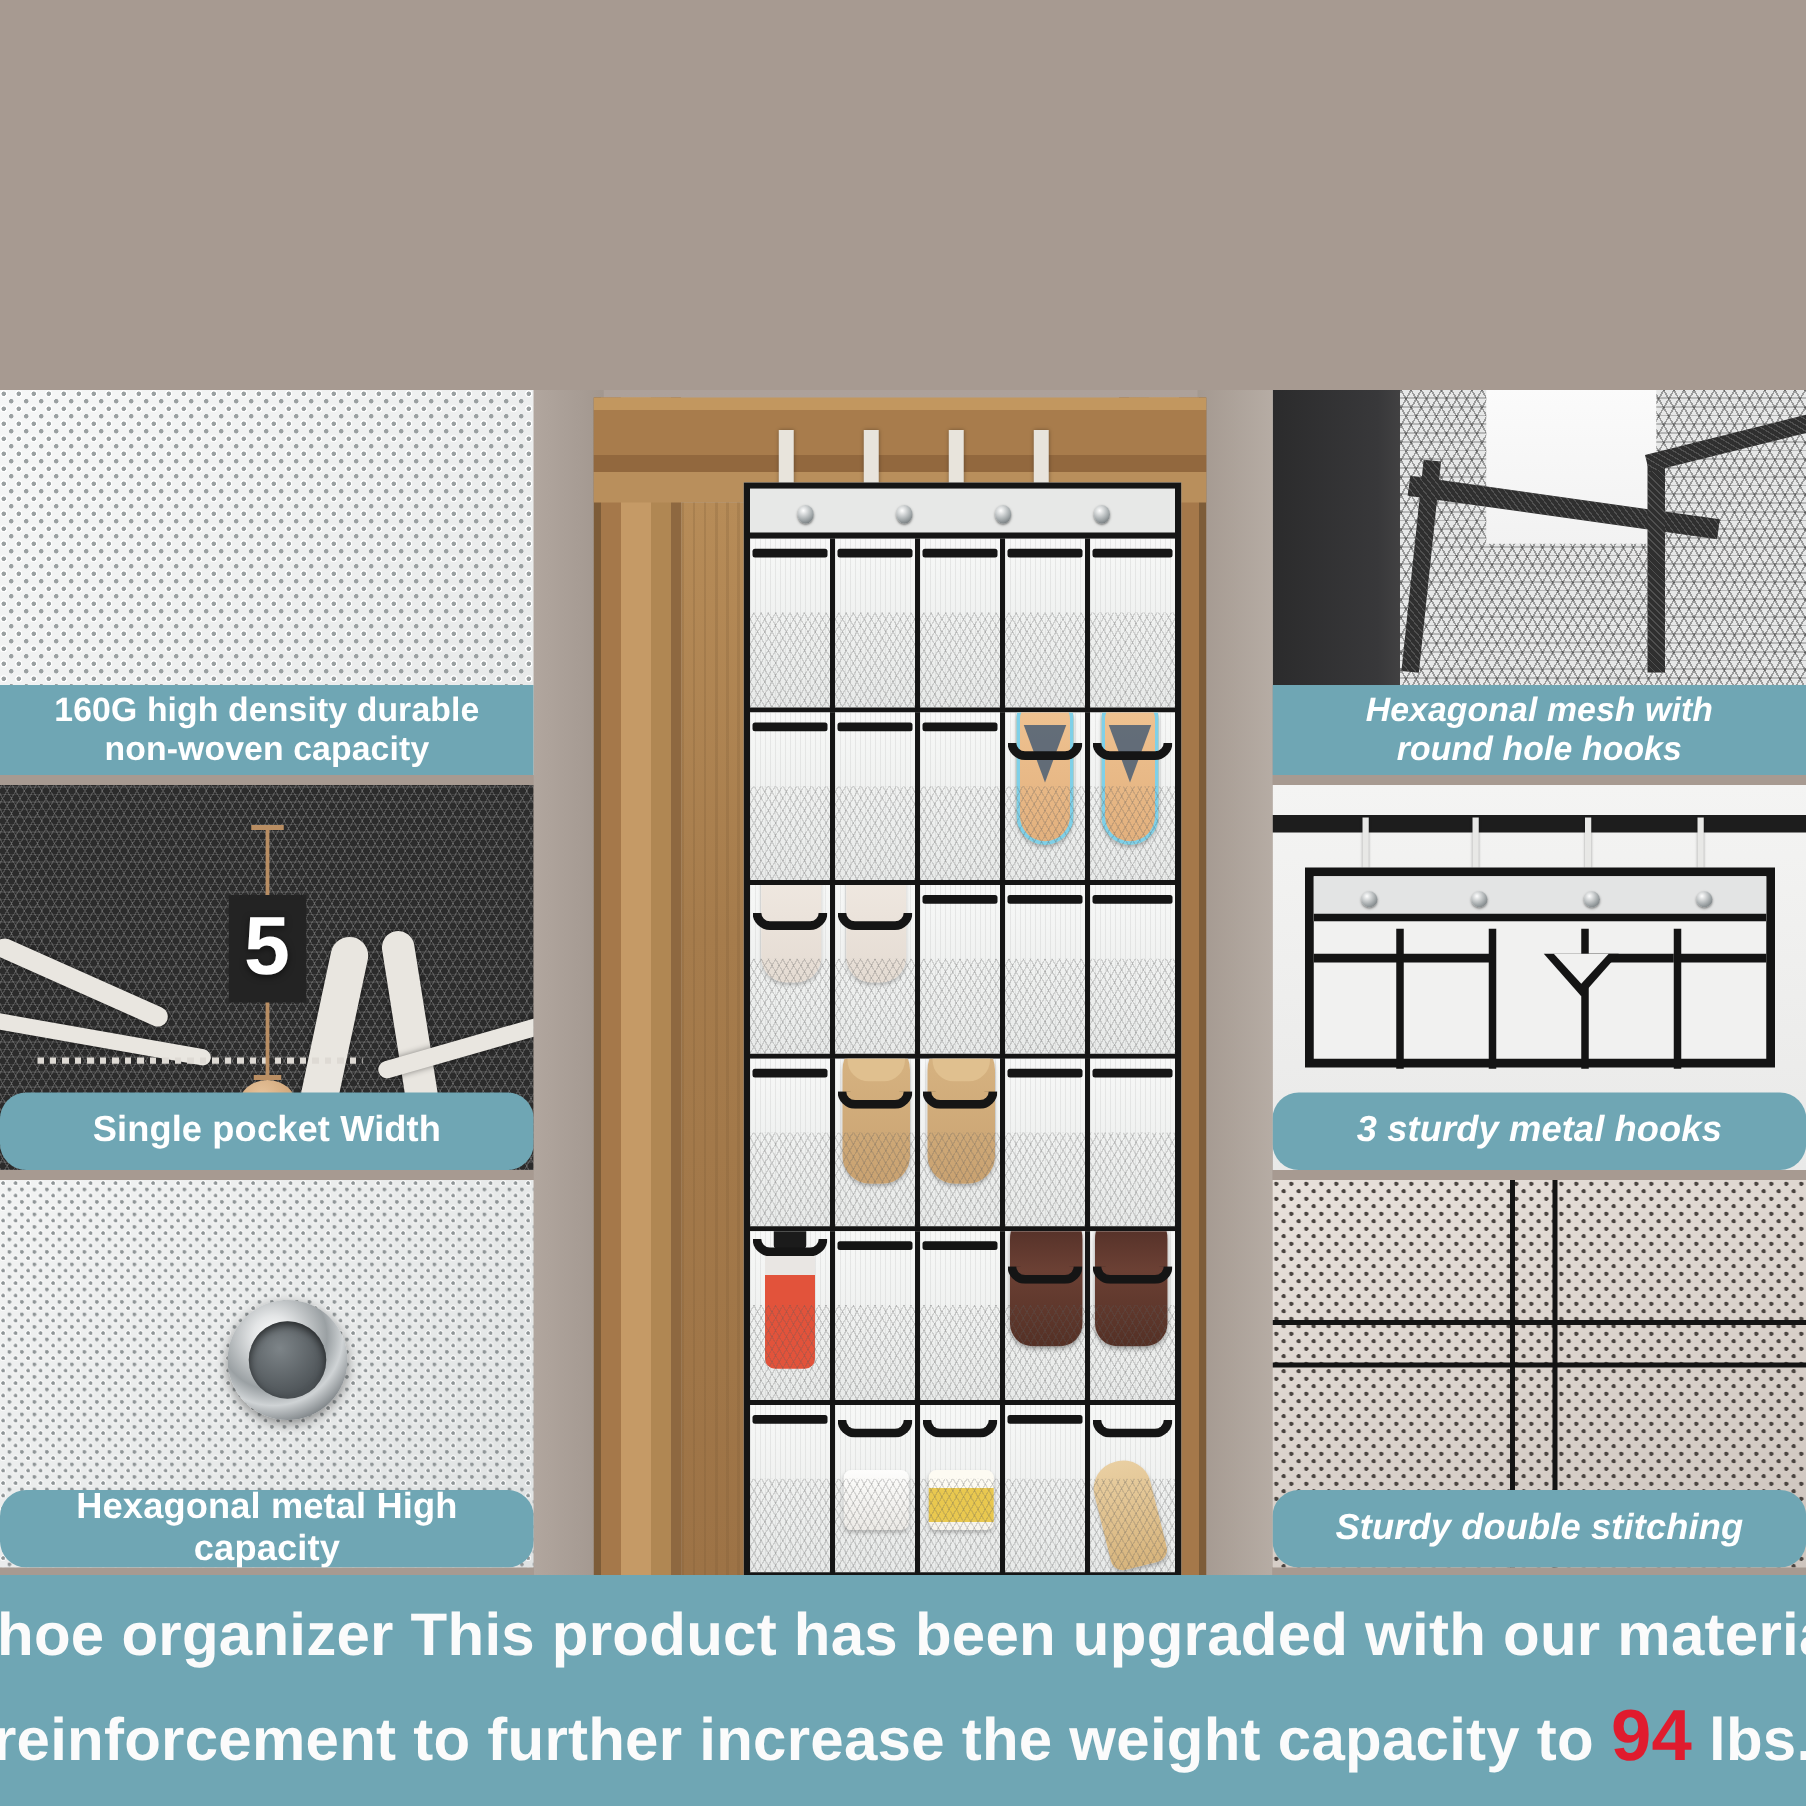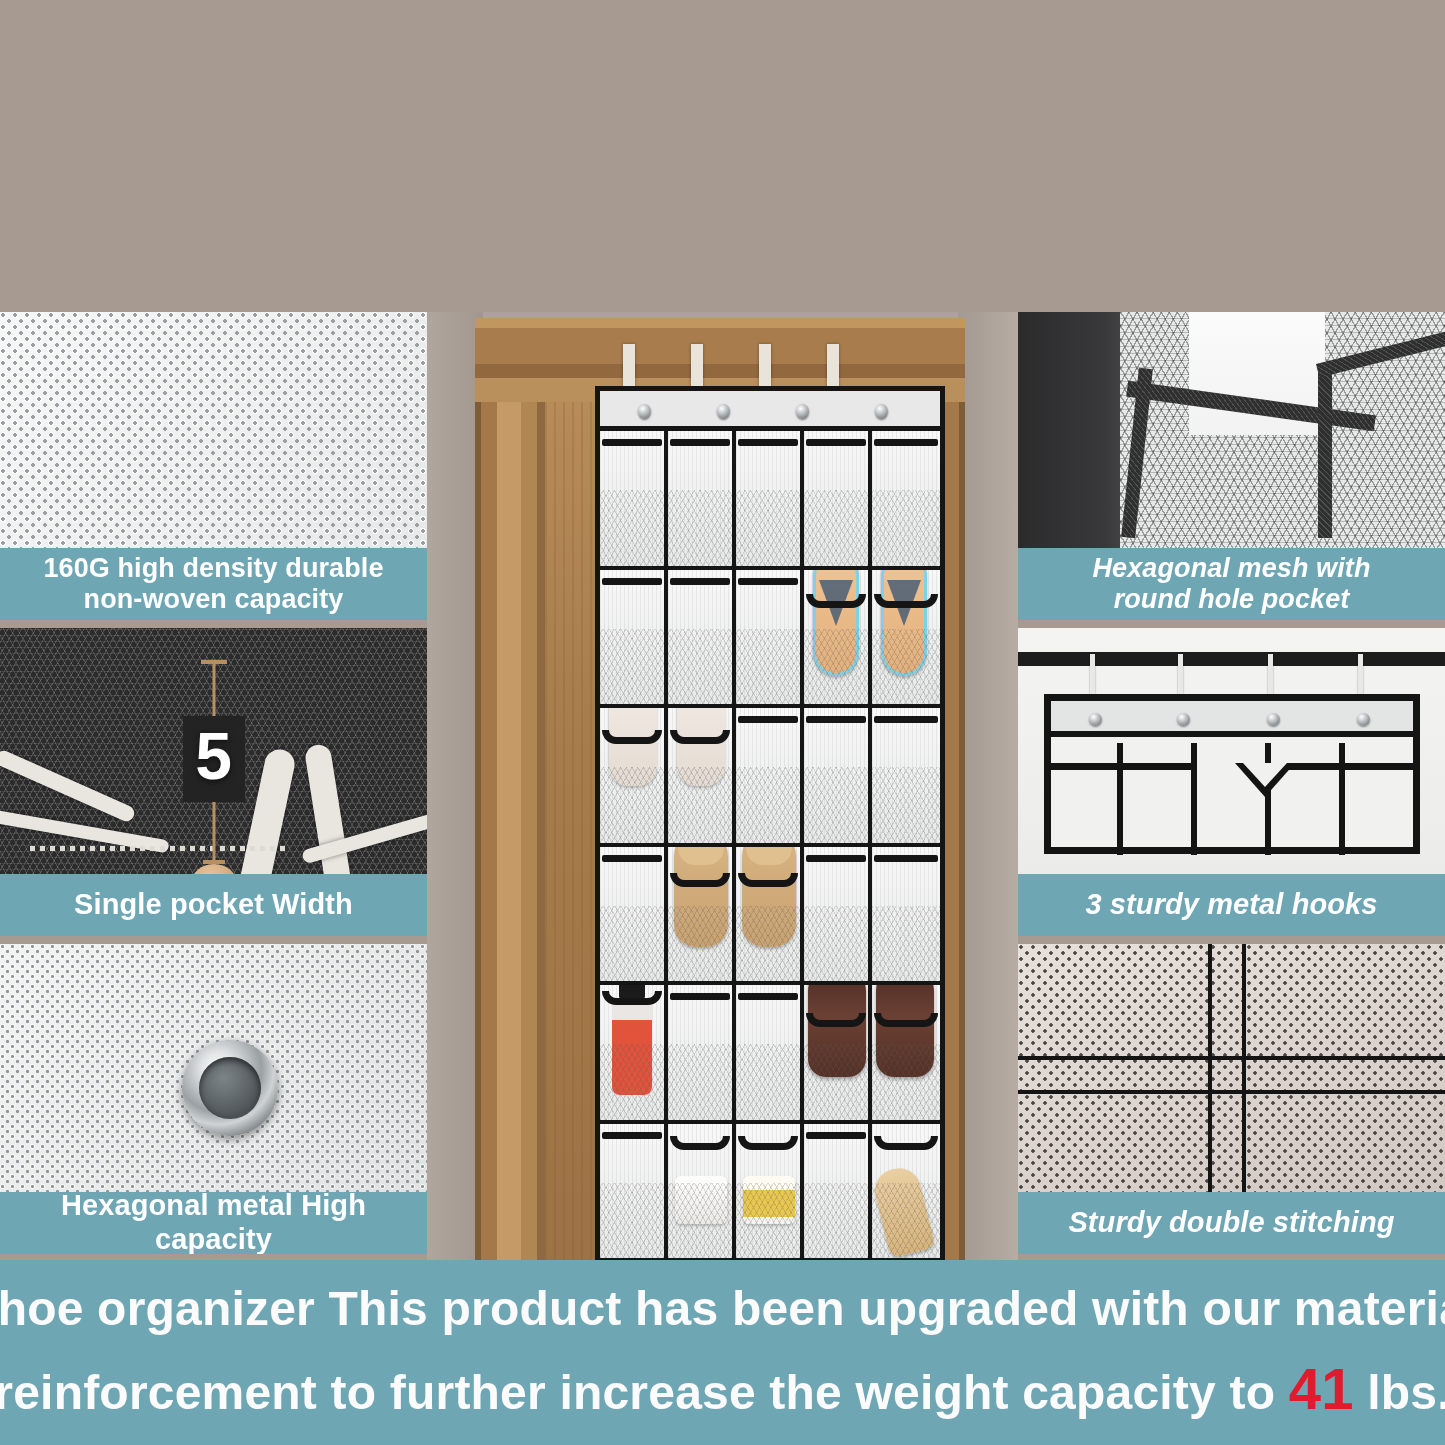--- a/index.html
+++ b/index.html
@@ -60,21 +60,21 @@
   .photo { position:absolute; left:0; top:0; width:100%; height:100%; overflow:hidden; }
 
   .cap {
     position:absolute; left:0; bottom:0; width:100%;
     background:#6fa6b4; color:#fff; text-align:center;
     font-weight:700; letter-spacing:.1px; line-height:1.16;
     display:flex; align-items:center; justify-content:center;
     padding: 4px 12px;
   }
   .cap.two { height:72px; font-size:27px; }
-  .cap.one { height:62px; font-size:29px; }
+  .cap.one { height:62px; font-size:29px;border-radius:21px; }
 
   
   .tex-nonwoven {
     width:100%; height:100%;
     background-color:#eceeed;
     background-image:
       radial-gradient(circle at 3px 3px, #9aa0a1 1.6px, transparent 2.0px),
       radial-gradient(circle at 9px 9px, #9aa0a1 1.6px, transparent 2.0px),
       radial-gradient(circle at 3px 3px, rgba(255,255,255,.95) 2.6px, transparent 3.1px),
       linear-gradient(135deg,#f6f7f7,#e6e8e8);
@@ -500,21 +500,21 @@
           <div class="hex-field"></div>
           <div class="hex-white"></div>
           <div class="bind-tape" style="left:108px; top:86px; width:250px; height:16px; transform:rotate(8deg);"></div>
           <div class="bind-tape" style="left:300px; top:54px; width:14px; height:172px;"></div>
           <div class="bind-tape" style="left:298px; top:52px; width:135px; height:14px; transform:rotate(-14deg); transform-origin:left top;"></div>
           <div class="bind-tape" style="left:112px; top:56px; width:14px; height:170px; transform:rotate(6deg);"></div>
         </div>
         <div class="cap two">
           <span>
             <span>Hexagonal mesh with</span><br>
-            <span>round hole pocket</span>
+            <span>round hole hooks</span>
           </span>
         </div>
       </div>
 
       <div class="tile t2">
         <div class="photo">
           <div class="hk-wall"></div>
           <div class="hk-door"></div>
           <div class="hk-hook" style="left:72px;  top:26px; height:48px;"></div>
           <div class="hk-hook" style="left:160px; top:26px; height:48px;"></div>
@@ -554,16 +554,16 @@
         </div>
         <div class="cap one">
           <span>Sturdy double stitching</span>
         </div>
       </div>
     </div>
   </div>
 
   <div class="banner">
     <div class="bl">Shoe organizer  This product has been upgraded with our material</div>
-    <div class="bl"><span>reinforcement to further increase the weight capacity to </span><span class="red">41</span><span> lbs.</span></div>
+    <div class="bl"><span>reinforcement to further increase the weight capacity to </span><span class="red">94</span><span> lbs.</span></div>
   </div>
 
 </div>
 
 </body></html>

